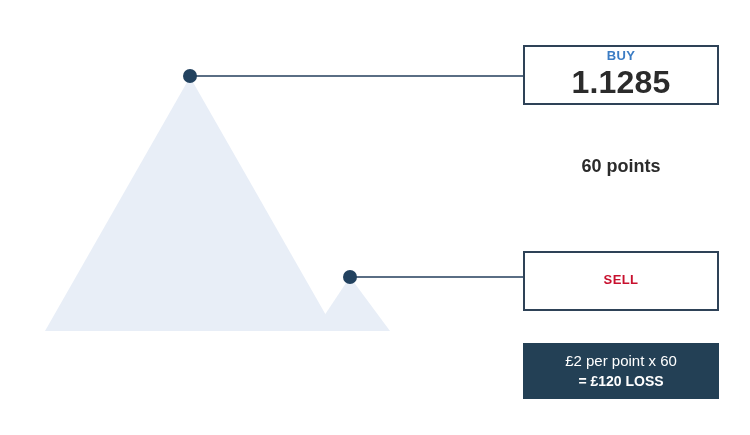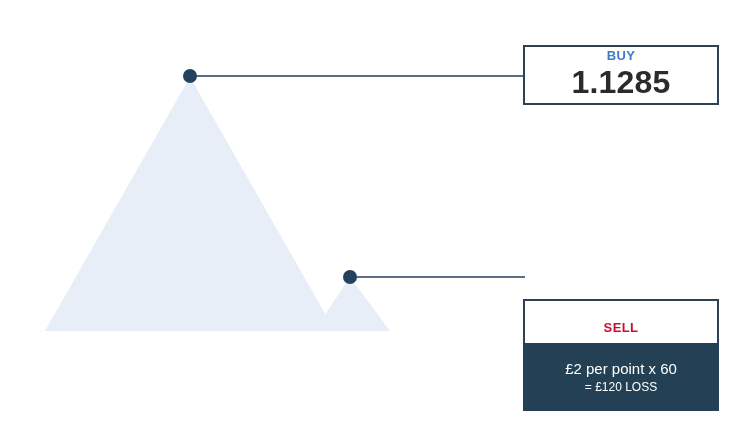--- a/index.html
+++ b/index.html
@@ -56,21 +56,21 @@
     height: 60px;
     box-sizing: border-box;
     border: 2px solid #2e4257;
     background: #ffffff;
     display: flex;
     flex-direction: column;
     align-items: center;
     justify-content: center;
   }
   .box-buy  { top: 45px;  }
-  .box-sell { top: 251px; margin-top: 48px; }
+  .box-sell { top: 251px; }
 
   .side-label {
     font-size: 13px;
     font-weight: bold;
     letter-spacing: 0.4px;
     line-height: 1.1;
     margin-bottom: 1px;
   }
   .side-label.buy  { color: #3b7cc4; }
   .side-label.sell { color: #c8102e; }
@@ -102,37 +102,37 @@
     font-weight: bold;
     line-height: 1.4;
   }
 
   
   .result-box {
     position: absolute;
     left: 523px;
     top: 343px;
     width: 196px;
-    height: 68px;
+    height: 56px;
     box-sizing: border-box;
     background: #234055;
     display: flex;
     flex-direction: column;
     align-items: center;
     justify-content: center;
     color: #ffffff;
   }
   .result-box .line1 {
     font-size: 15px;
     line-height: 1.35;
     white-space: nowrap;
   }
   .result-box .line2 {
-    font-size: 12px;
-    font-weight: normal;
+    font-size: 14px;
+    font-weight: bold;
     line-height: 1.35;
     white-space: nowrap;
   }
 </style>
 </head>
 <body>
 
 <div id="stage">
 
   <svg class="mountains" viewBox="0 0 430 340" width="430" height="340" aria-hidden="true">
@@ -147,20 +147,21 @@
 
   <div class="dot dot-buy"></div>
   <div class="dot dot-sell"></div>
 
   <div class="price-box box-buy">
     <div class="side-label buy">BUY</div>
     <div class="price-value">1.1285</div>
   </div>
 
   <div class="market-note">
+    <div class="line2">60 points</div>
   </div>
 
   <div class="price-box box-sell">
     <div class="side-label sell">SELL</div>
   </div>
 
   <div class="result-box">
     <div class="line1">£2 per point x 60</div>
     <div class="line2">= £120 LOSS</div>
   </div>

